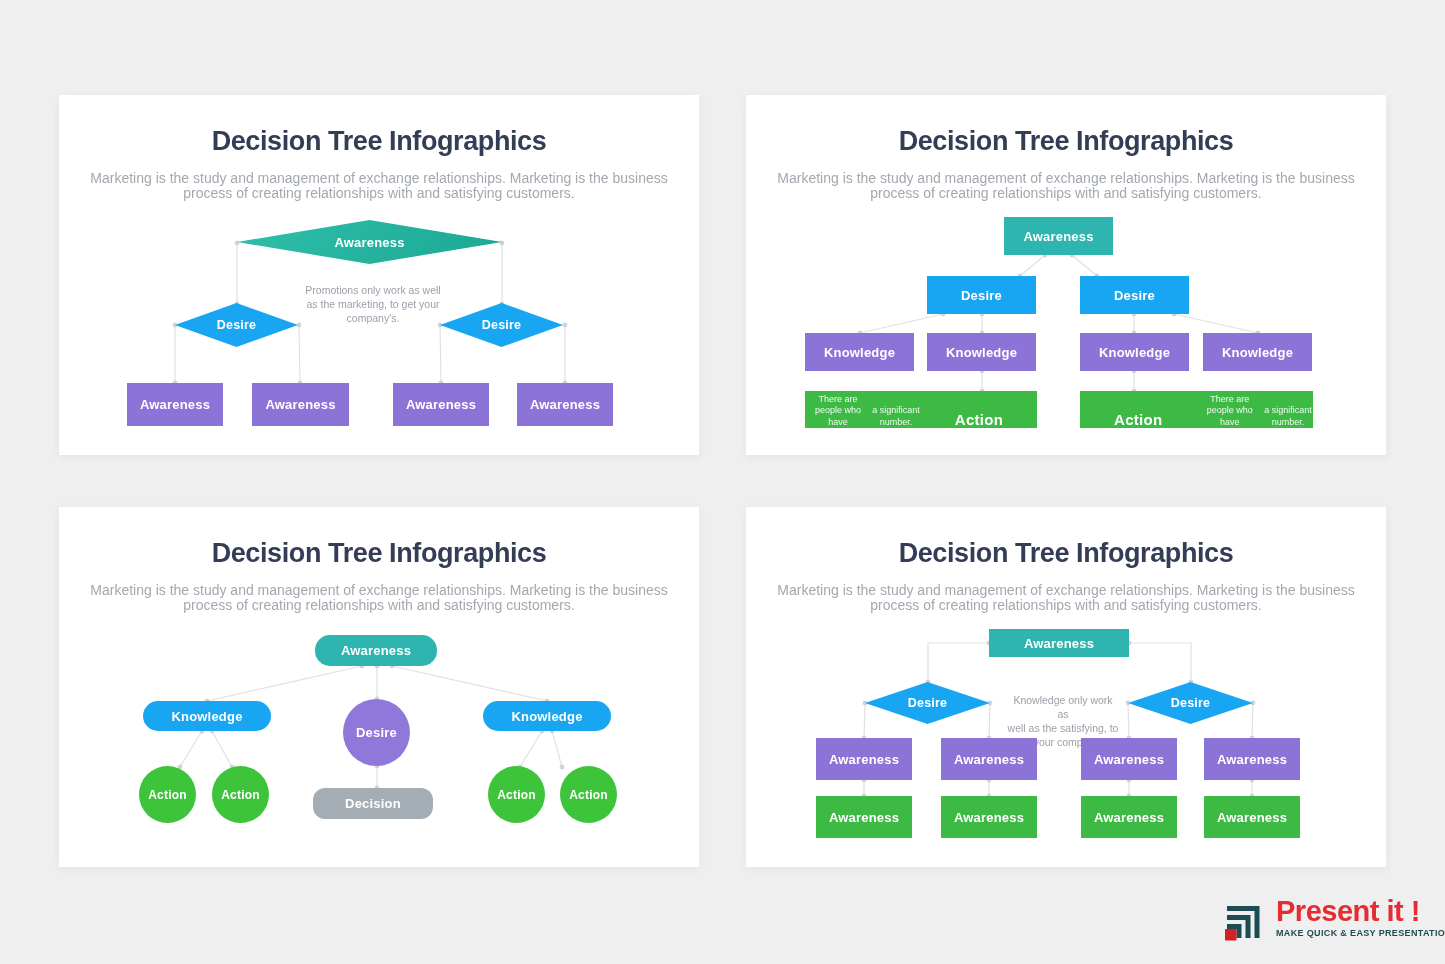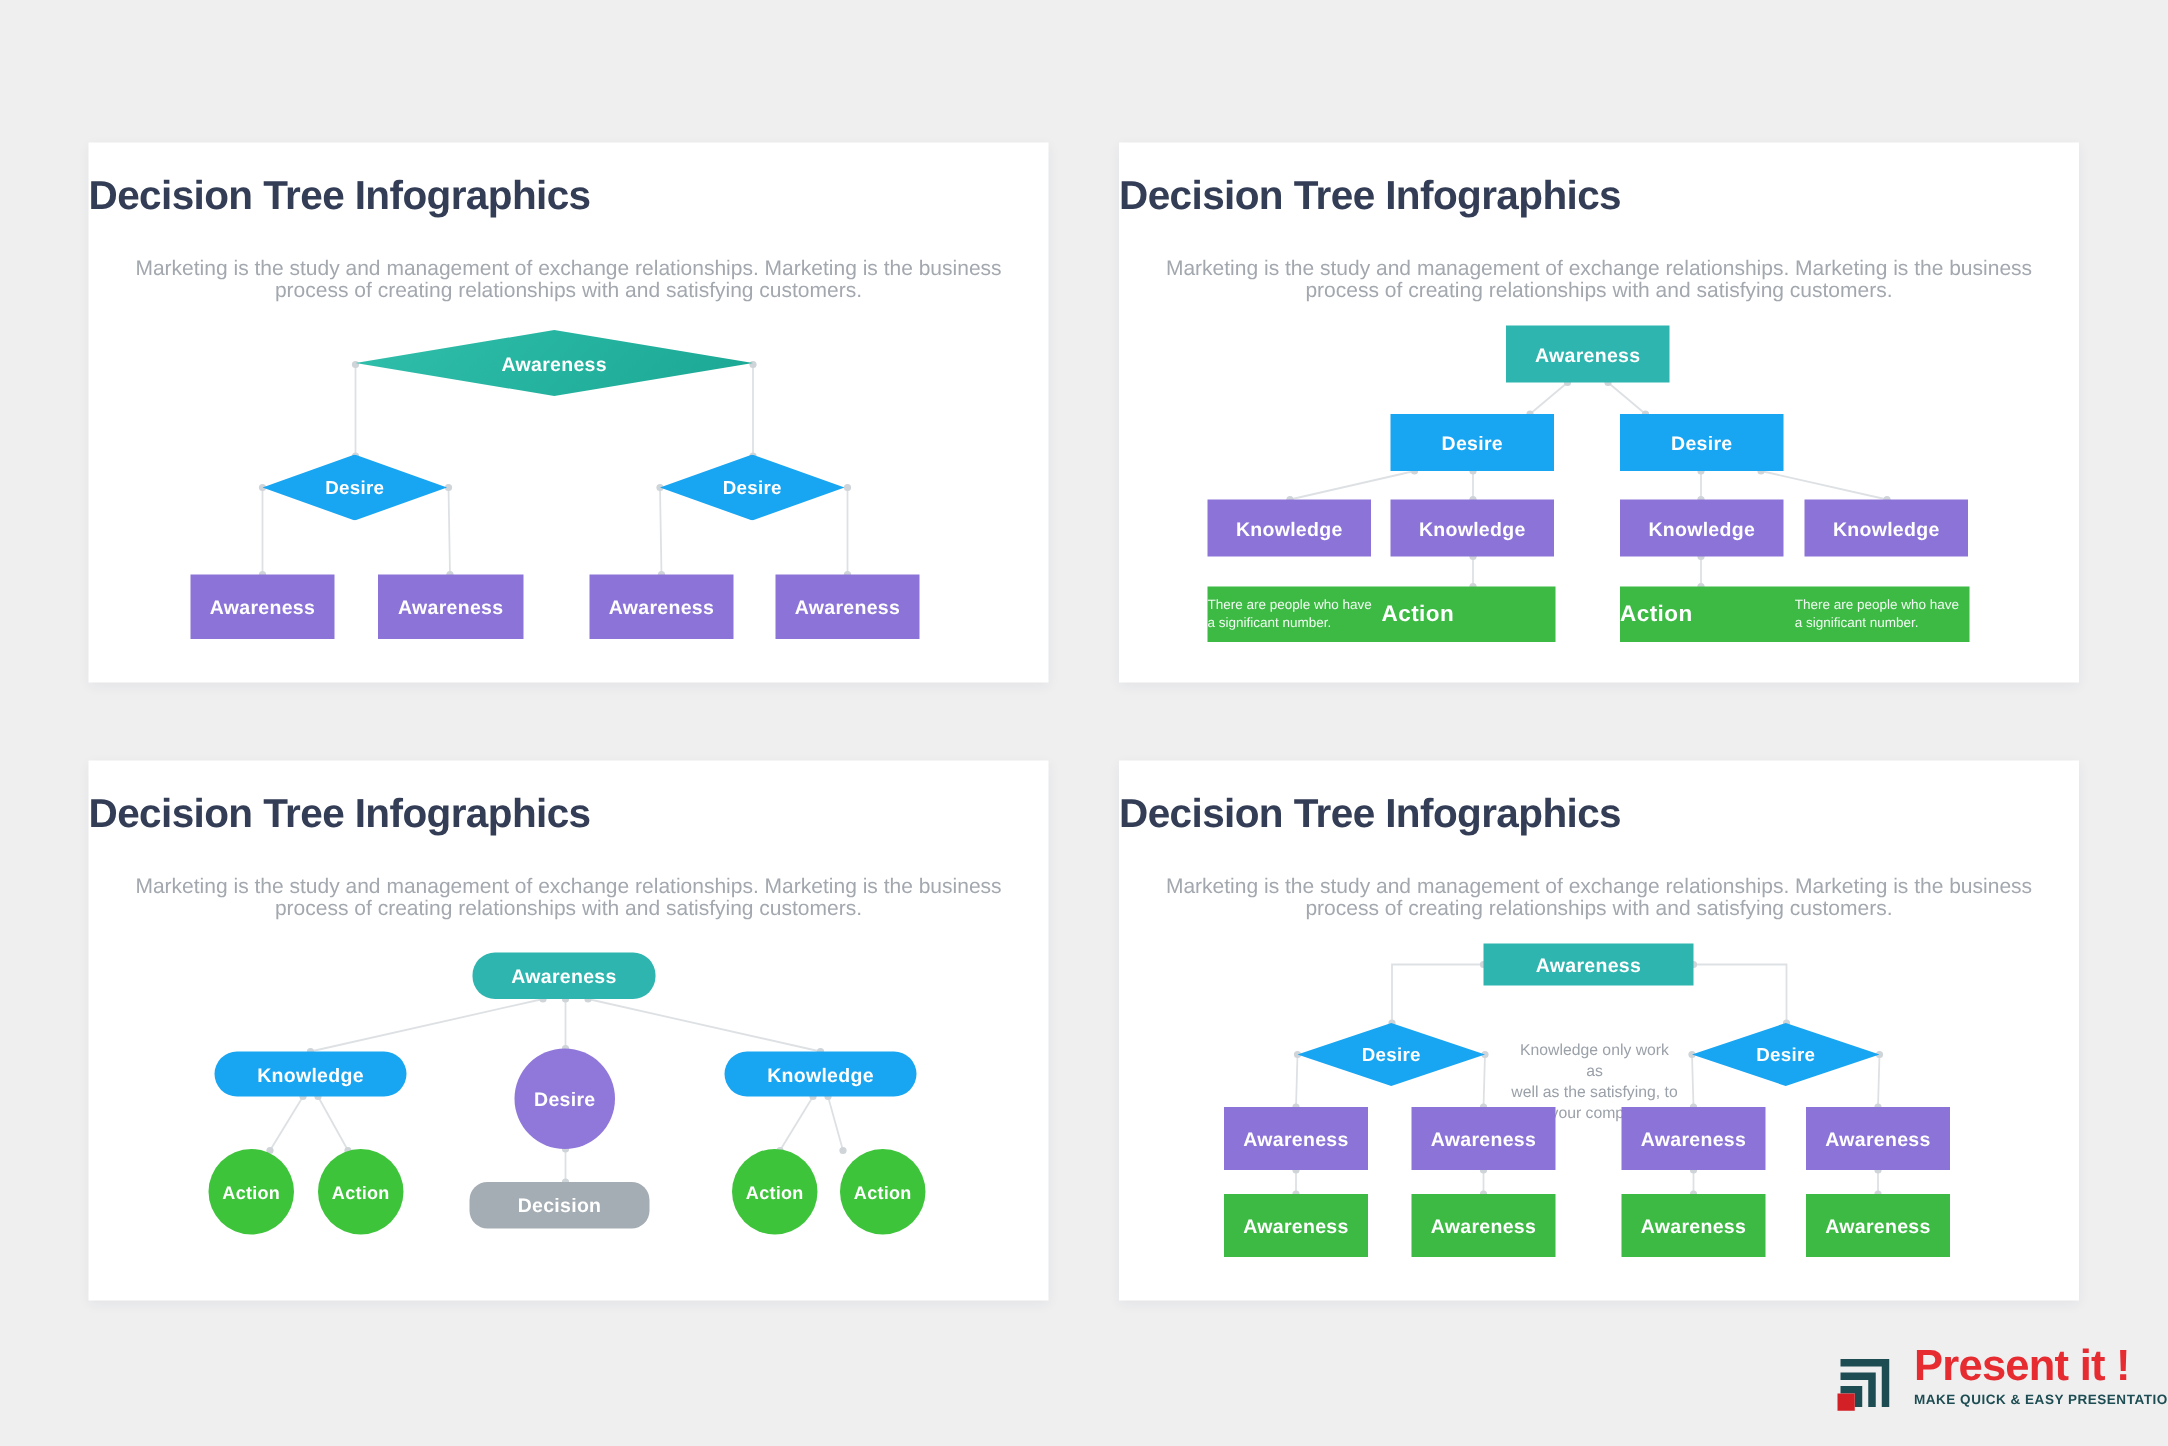--- a/index.html
+++ b/index.html
@@ -2,21 +2,21 @@
 <html><head>
 <meta charset="utf-8">
 <style>
   html,body{margin:0;padding:0}
   body{width:1445px;height:964px;background:#efeff0;position:relative;overflow:hidden;
        font-family:"Liberation Sans","DejaVu Sans",sans-serif;}
   .card{position:absolute;width:640px;height:360px;background:#ffffff;
         box-shadow:0 2px 8px rgba(40,50,60,.06);}
   #p1{left:59px;top:95px} #p2{left:746px;top:95px}
   #p3{left:59px;top:507px} #p4{left:746px;top:507px}
-  .card-title{position:absolute;top:20px;left:0;right:0;margin:0;text-align:left;
+  .card-title{position:absolute;top:20px;left:0;right:0;margin:11px;text-align:center;
         font-size:27px;font-weight:800;color:#333d55;letter-spacing:-.4px}
   .card-sub{position:absolute;top:62px;left:0;right:0;text-align:center;
         font-size:14px;line-height:15px;color:#a3a8af}
   .card-sub span{display:block}
   .wires{position:absolute;left:0;top:0}
   .wires line,.wires polyline{stroke:#dee1e4;stroke-width:1.2;fill:none}
   .wires .dot{fill:#cfd4d8}
   .n{position:absolute;display:flex;align-items:center;justify-content:center;
      color:#fff;font-weight:700;font-size:13px;letter-spacing:.2px;text-align:center;box-sizing:border-box}
   .rrect{border-radius:15px}
@@ -26,21 +26,21 @@
   .teal-grad{background:linear-gradient(135deg,#30bfab 0%,#1aa894 100%)}
   .blue{background:#18a5f2}
   .purple{background:#8b73d8}
   .purple-light{background:#9078da}
   .green{background:#3cba44}
   .green-bright{background:#3ec43b}
   .gray{background:#a5adb4}
   .note{position:absolute;font-size:10.5px;line-height:14px;color:#9ba1a9;text-align:center}
   .note span{display:block}
   .abar{position:absolute;display:flex;height:37px}
-  .abar-half{flex:1;display:flex;flex-direction:column;align-items:flex-start;justify-content:center}
+  .abar-half{flex:1;display:flex;flex-direction:row;align-items:flex-end;justify-content:center}
   .abar-action{font-size:15px;font-weight:700;color:#fff;letter-spacing:.3px}
   .abar-blurb{font-size:9px;line-height:11.5px;color:rgba(255,255,255,.93);font-weight:400;text-align:center}
   .abar-blurb span{display:block}
   #logo{position:absolute;left:1222px;top:896px;display:flex;align-items:flex-start;gap:8px}
   .logo-text{display:flex;flex-direction:column}
   .logo-title{font-size:29px;font-weight:800;color:#e62b31;line-height:30px;letter-spacing:-.5px;white-space:nowrap}
   .logo-tag{font-size:9px;font-weight:700;color:#1d4d52;letter-spacing:.35px;margin-top:2px;white-space:nowrap}
 </style>
 </head>
 <body>
@@ -65,20 +65,25 @@
     <circle class="dot" cx="116" cy="230" r="2.4"></circle>
       <circle class="dot" cx="116" cy="288" r="2.4"></circle>
     <circle class="dot" cx="240" cy="230" r="2.4"></circle>
       <circle class="dot" cx="241" cy="288" r="2.4"></circle>
     <circle class="dot" cx="381" cy="230" r="2.4"></circle>
       <circle class="dot" cx="382" cy="288" r="2.4"></circle>
     <circle class="dot" cx="506" cy="230" r="2.4"></circle>
       <circle class="dot" cx="506" cy="288" r="2.4"></circle>
   </svg>
   <div class="n diamond teal-grad" style="left:178px;top:125px;width:265px;height:44px">Awareness</div>
+  <div class="note" style="left:244px;top:188px;width:140px">
+    <span>Promotions only work as well</span>
+    <span>as the marketing, to get your</span>
+    <span>company's.</span>
+  </div>
   <div class="n diamond blue" style="left:116px;top:208px;width:123px;height:44px;font-size:12.5px">Desire</div>
   <div class="n diamond blue" style="left:381px;top:208px;width:123px;height:44px;font-size:12.5px">Desire</div>
   <div class="n purple" style="left:68px;top:288px;width:96px;height:43px">Awareness</div>
   <div class="n purple" style="left:193px;top:288px;width:97px;height:43px">Awareness</div>
   <div class="n purple" style="left:334px;top:288px;width:96px;height:43px">Awareness</div>
   <div class="n purple" style="left:458px;top:288px;width:96px;height:43px">Awareness</div>
 </section>
 
 <section class="card" id="p2">
   <h1 class="card-title">Decision Tree Infographics</h1>

